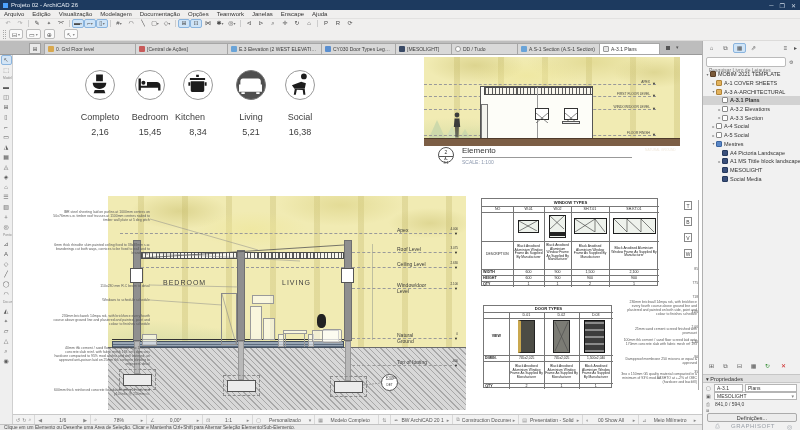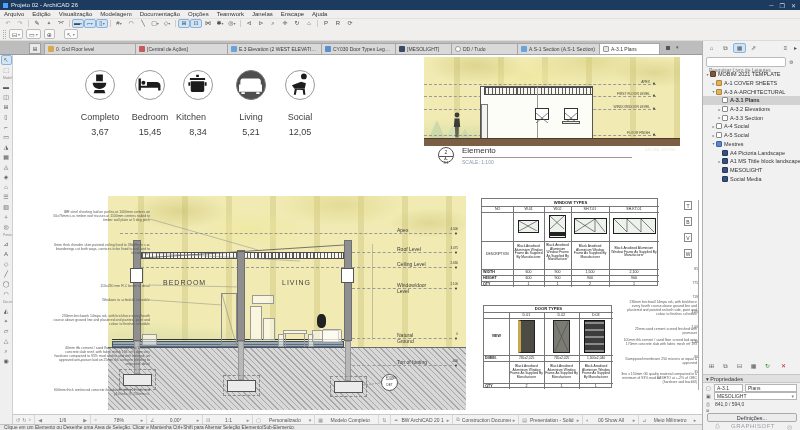--- a/index.html
+++ b/index.html
@@ -299,29 +299,29 @@
     </div>
     <div class="abs" style="left:285px;top:70px;width:30px;height:30px;border:1.5px solid #9a9a9a;border-radius:50%;background:#fff">
       <svg width="27" height="27" viewBox="0 0 16 16" fill="#1c1c1c">
           <circle cx="10.6" cy="3.2" r="1.7"></circle>
           <path d="M3.5 8.5l5.5-2.2 2.8.9-.7 3.3H5z M5.2 10.6l-.6 3.4h1.2l.6-2.9 3.5.1.4 2.8h1.2l-.4-3.4z"></path>
         </svg>
     </div>
 
     <div class="abs" style="left:78px;top:112px;width:44px;text-align:center;font-size:9px;color:#3d3d3d">Completo</div>
     <div class="abs" style="left:128px;top:112px;width:44px;text-align:center;font-size:9px;color:#3d3d3d">Bedroom</div>
-    <div class="abs" style="left:176px;top:112px;width:44px;font-size:9px;color:#3d3d3d">Kitchen</div>
+    <div class="abs" style="left:168px;top:112px;width:44px;text-align:center;font-size:9px;color:#3d3d3d">Kitchen</div>
     <div class="abs" style="left:229px;top:112px;width:44px;text-align:center;font-size:9px;color:#3d3d3d">Living</div>
     <div class="abs" style="left:278px;top:112px;width:44px;text-align:center;font-size:9px;color:#3d3d3d">Social</div>
 
-    <div class="abs" style="left:78px;top:127px;width:44px;text-align:center;font-size:9px;color:#3d3d3d">3,67</div>
+    <div class="abs" style="left:78px;top:127px;width:44px;text-align:center;font-size:9px;color:#3d3d3d">2,16</div>
     <div class="abs" style="left:128px;top:127px;width:44px;text-align:center;font-size:9px;color:#3d3d3d">15,45</div>
     <div class="abs" style="left:176px;top:127px;width:44px;text-align:center;font-size:9px;color:#3d3d3d">8,34</div>
     <div class="abs" style="left:229px;top:127px;width:44px;text-align:center;font-size:9px;color:#3d3d3d">5,21</div>
-    <div class="abs" style="left:278px;top:127px;width:44px;text-align:center;font-size:9px;color:#3d3d3d">12,05</div>
+    <div class="abs" style="left:278px;top:127px;width:44px;text-align:center;font-size:9px;color:#3d3d3d">16,38</div>
   </div>
 
   <div>
     <div class="abs ybg" style="left:424px;top:57px;width:256px;height:85px"></div>
 
     <div class="abs" style="left:428px;top:120px;width:0;height:0;border-left:9px solid transparent;border-right:9px solid transparent;border-bottom:20px solid #cdd9ab"></div>
     <div class="abs" style="left:444px;top:126px;width:0;height:0;border-left:8px solid transparent;border-right:8px solid transparent;border-bottom:15px solid #d4dfb4"></div>
     <div class="abs" style="left:458px;top:129px;width:0;height:0;border-left:7px solid transparent;border-right:7px solid transparent;border-bottom:12px solid #cdd9ab"></div>
 
     <div class="dash" style="left:424px;top:84px;width:232px"></div>

